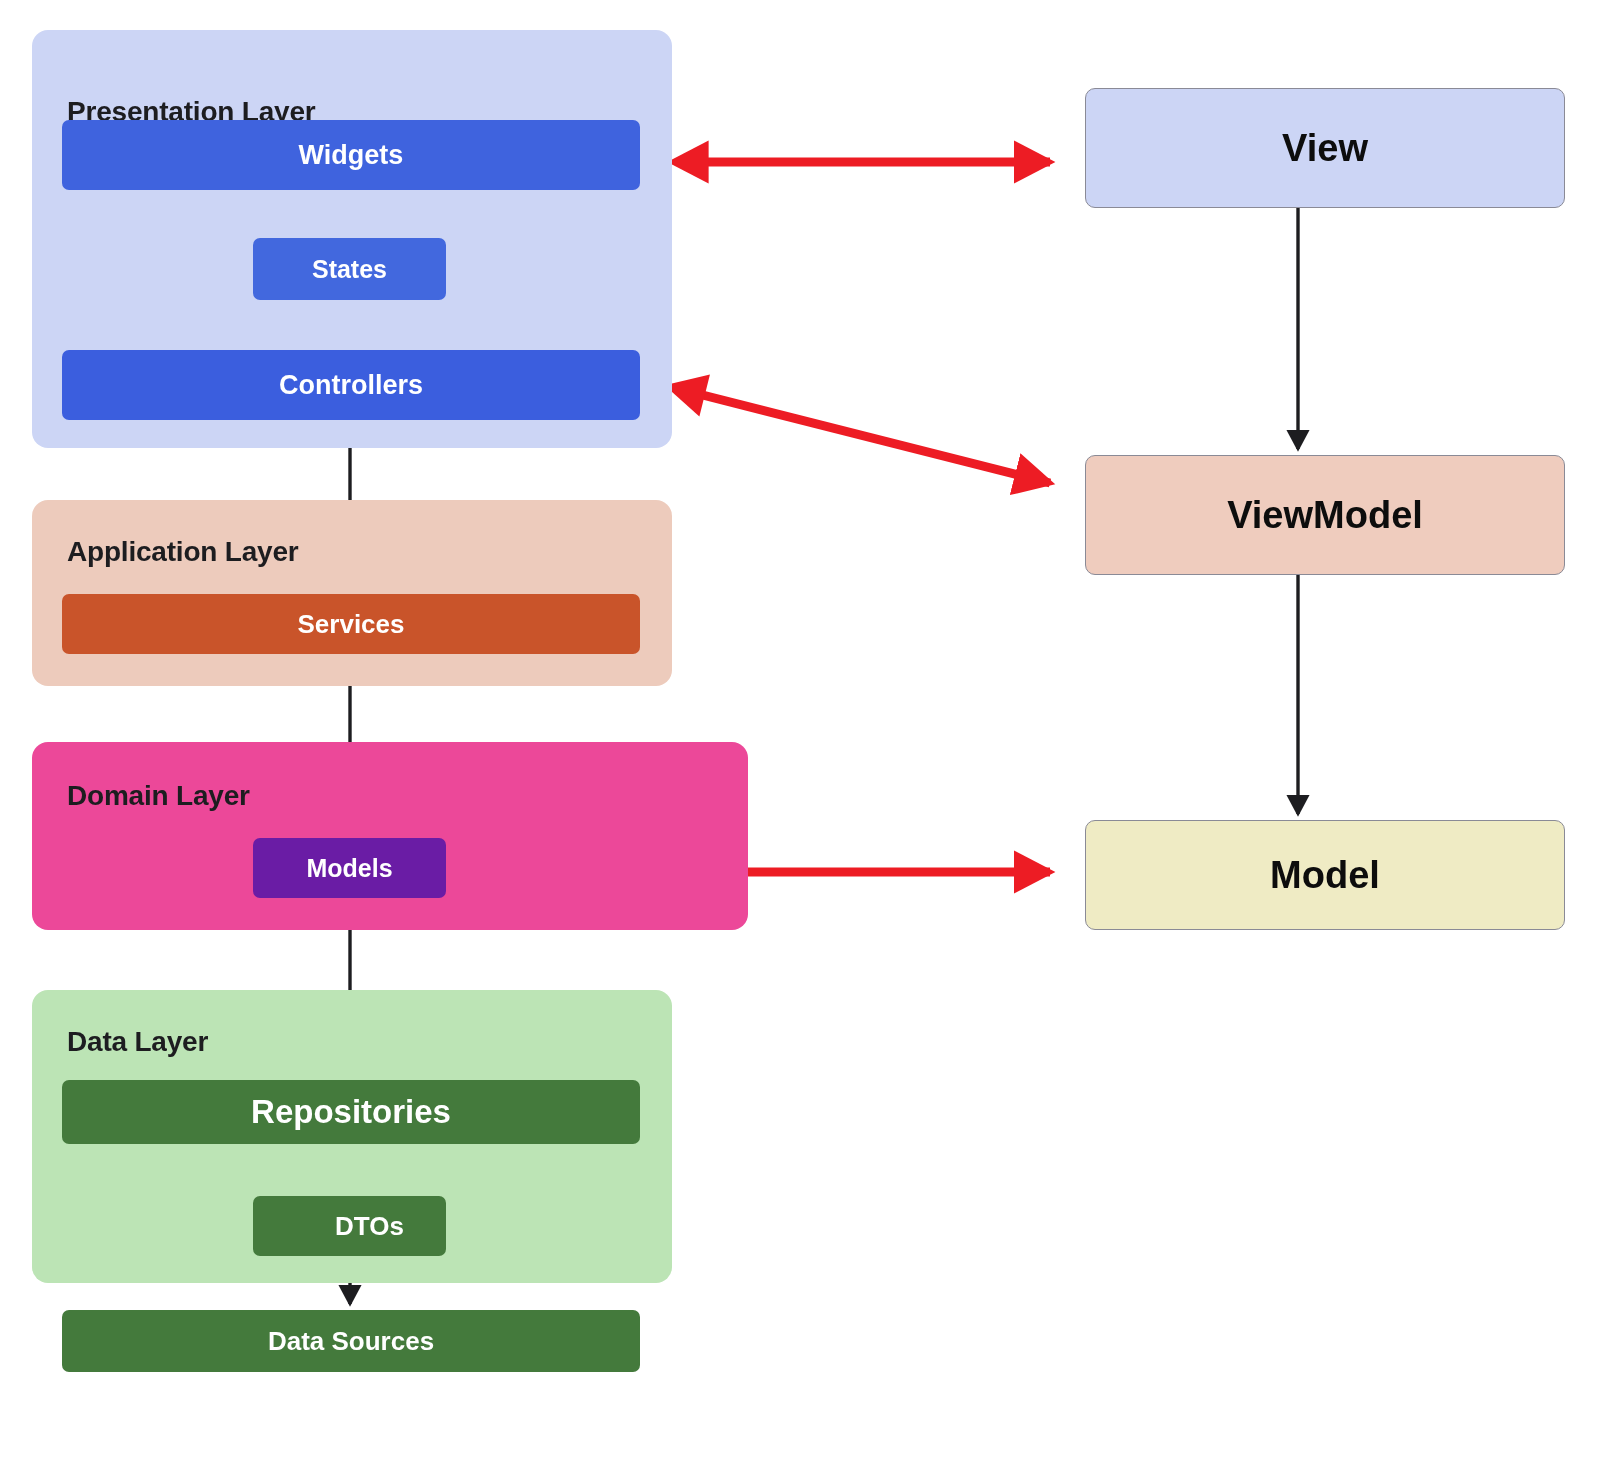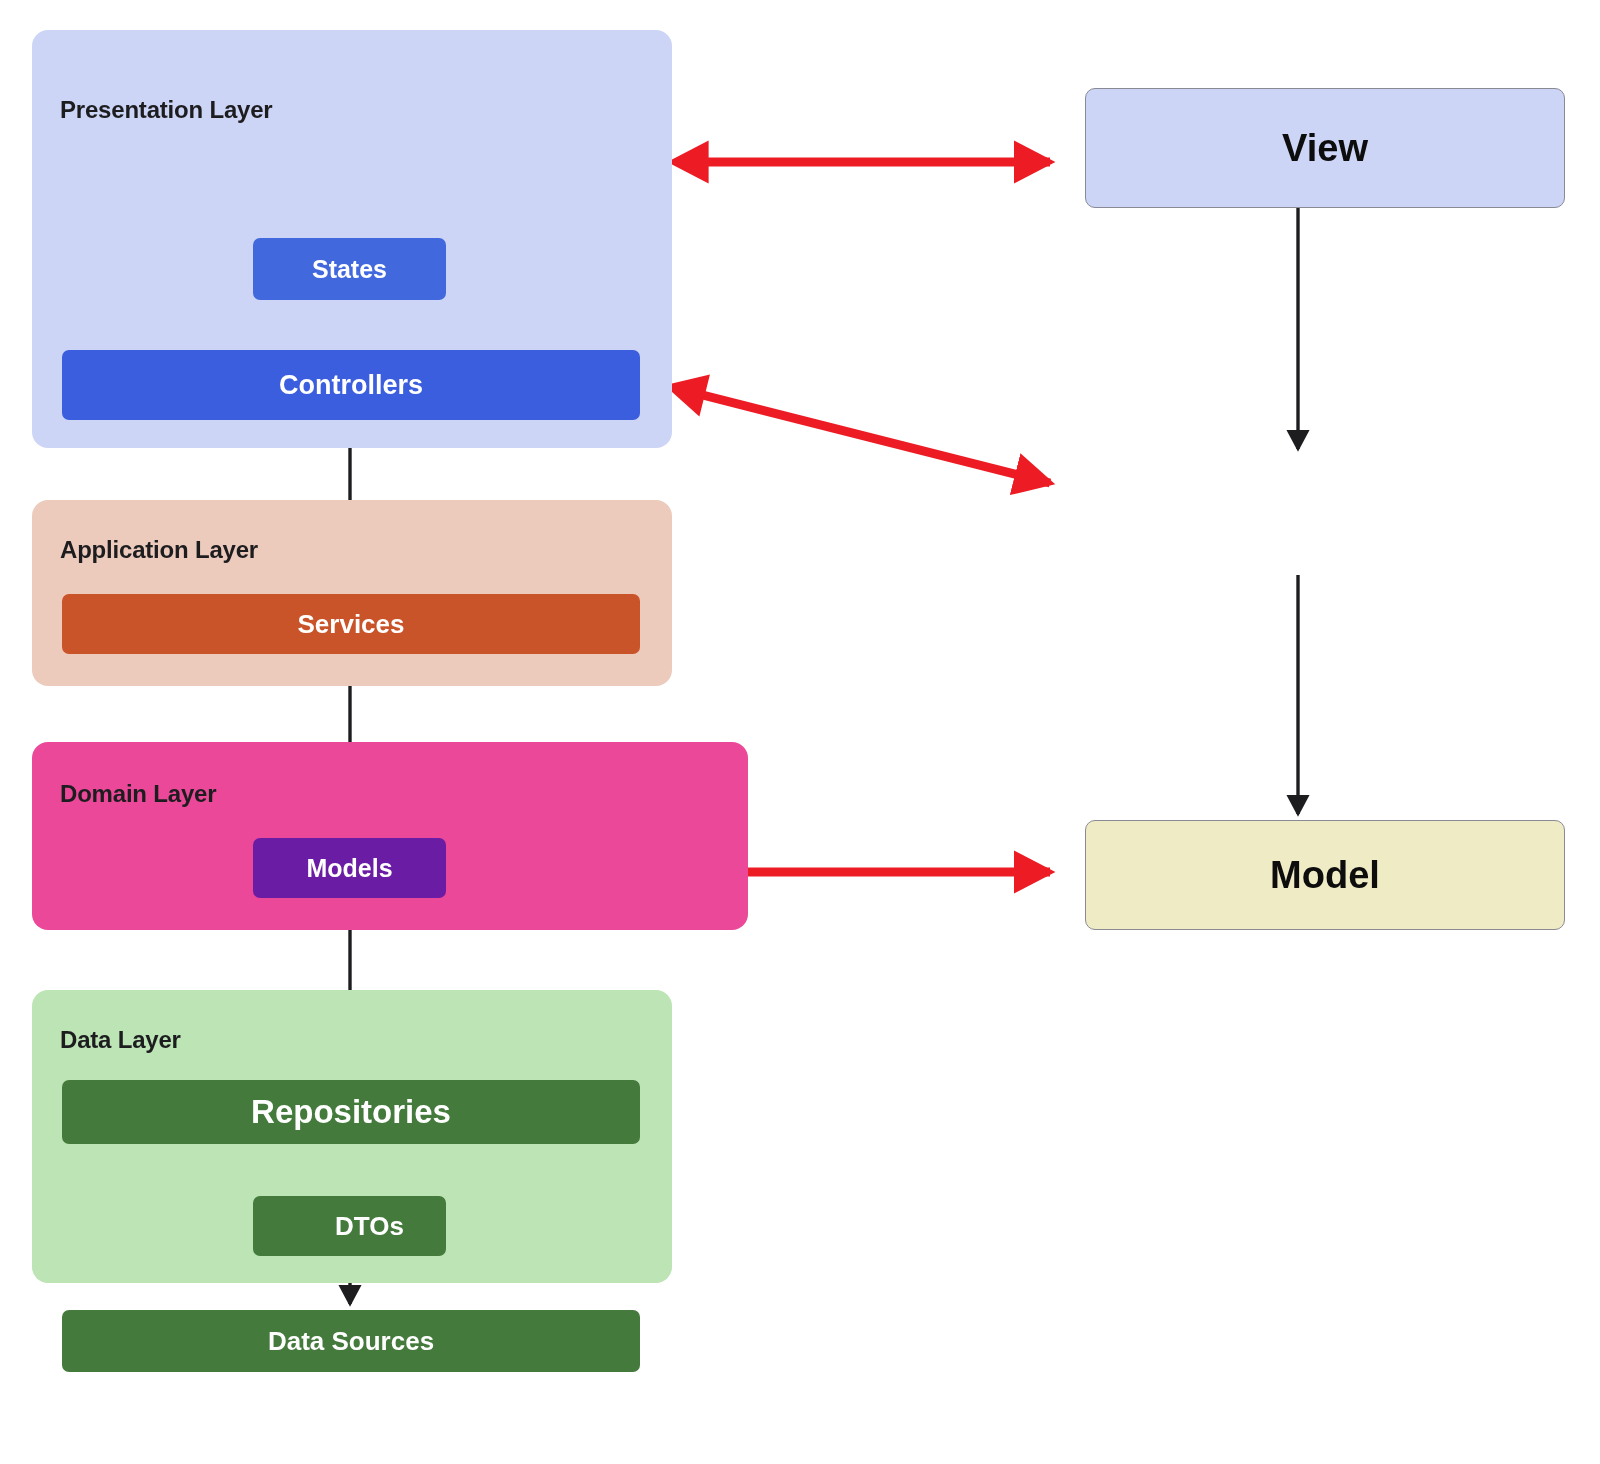--- a/index.html
+++ b/index.html
@@ -22,22 +22,22 @@
   }
 
   
   .layer {
     position: absolute;
     border-radius: 16px;
     box-sizing: border-box;
   }
   .layer-title {
     position: absolute;
-    left: 28px;
-    font-size: 24px;
+    left: 35px;
+    font-size: 28px;
     font-weight: bold;
     color: #1d1d20;
     letter-spacing: -0.2px;
     white-space: nowrap;
   }
   .layer-presentation { left: 32px;  top: 30px;   width: 640px; height: 418px; background: #ccd5f5; }
   .layer-application  { left: 32px;  top: 500px;  width: 640px; height: 186px; background: #edcbbc; }
   .layer-domain       { left: 32px;  top: 742px;  width: 716px; height: 188px; background: #ec4899; }
   .layer-data         { left: 32px;  top: 990px;  width: 640px; height: 293px; background: #bce4b5; }
 
@@ -131,20 +131,23 @@
     <g stroke="#ed1c24" stroke-width="9" fill="none" marker-start="url(#red-start)" marker-end="url(#red-end)">
       <line x1="678" y1="162" x2="1050" y2="162"></line>
       <line x1="675" y1="388" x2="1050" y2="483"></line>
       <line x1="472" y1="872" x2="1050" y2="872"></line>
     </g>
   </svg>
 
   <div class="layer layer-presentation">
     <div class="layer-title" style="top:66px;">Presentation Layer</div>
   </div>
+  <div class="node node-wide n-widgets">
+    <span>Widgets</span>
+  </div>
   <div class="node node-narrow n-states">
     <span>States</span>
   </div>
   <div class="node node-wide n-controllers">
     <span>Controllers</span>
   </div>
 
   <div class="layer layer-application">
     <div class="layer-title" style="top:36px;">Application Layer</div>
   </div>
@@ -168,17 +171,20 @@
   <div class="node node-narrow n-dtos">
     <span>DTOs</span>
   </div>
   <div class="node node-wide n-datasources">
     <span>Data Sources</span>
   </div>
 
   <div class="mvvm m-view">
     <span>View</span>
   </div>
+  <div class="mvvm m-viewmodel">
+    <span>ViewModel</span>
+  </div>
   <div class="mvvm m-model">
     <span>Model</span>
   </div>
 
 </div>
 
 </body></html>

